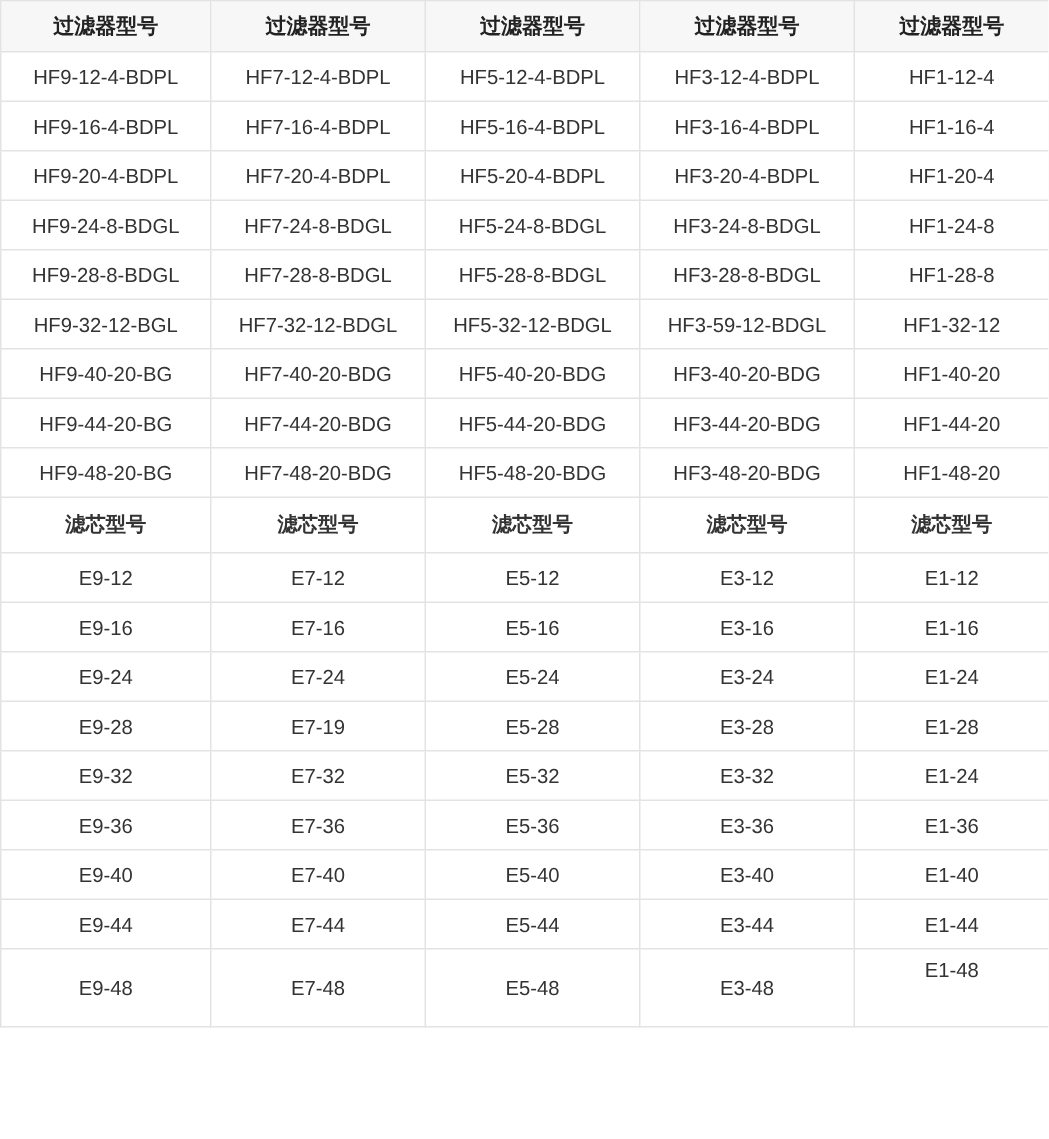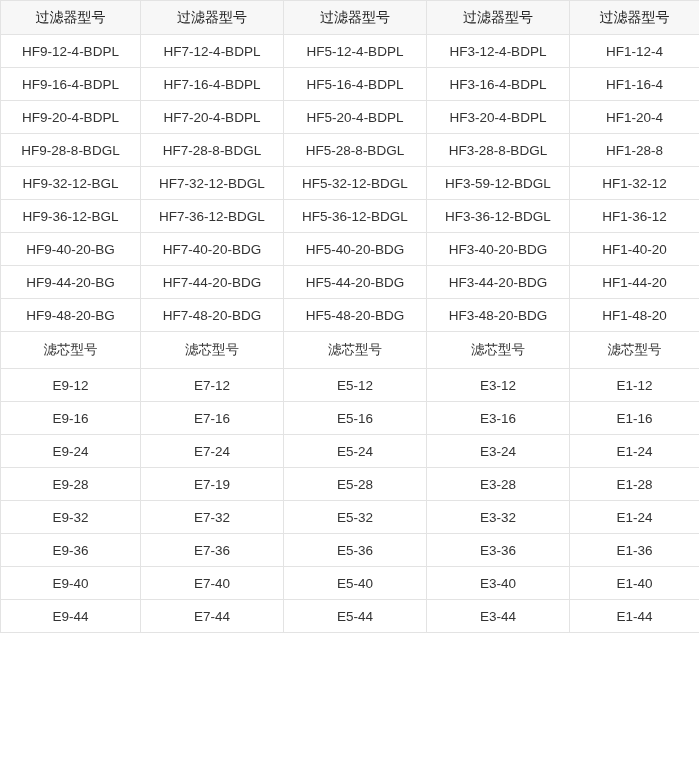--- a/index.html
+++ b/index.html
@@ -27,28 +27,28 @@
     vertical-align: middle;
     font-size: 13.5px;
     color: #333333;
     height: 33px;
     padding: 2px 2px;
     white-space: nowrap;
     overflow: hidden;
   }
   table.spec tr.header-row td {
     background: #f7f7f7;
-    font-weight: normal;
+    font-weight: bold;
     color: #222222;
     font-size: 14px;
     height: 34px;
   }
   table.spec tr.subheader-row td {
     background: #ffffff;
-    font-weight: normal;
+    font-weight: bold;
     color: #333333;
     font-size: 13.5px;
     height: 37px;
   }
   table.spec tr.tall-row td {
     height: 52px;
   }
   td.col0 { width: 140px; }
   td.col1 { width: 143px; }
   td.col2 { width: 143px; }
@@ -85,39 +85,39 @@
         <td class="col4">HF1-16-4</td>
       </tr>
       <tr>
         <td class="col0">HF9-20-4-BDPL</td>
         <td class="col1">HF7-20-4-BDPL</td>
         <td class="col2">HF5-20-4-BDPL</td>
         <td class="col3">HF3-20-4-BDPL</td>
         <td class="col4">HF1-20-4</td>
       </tr>
       <tr>
+        <td class="col0">HF9-24-8-BDGL</td>
+        <td class="col1">HF7-24-8-BDGL</td>
+        <td class="col2">HF5-24-8-BDGL</td>
+        <td class="col3">HF3-24-8-BDGL</td>
+        <td class="col4">HF1-24-8</td>
+      </tr>
+      <tr>
         <td class="col0">HF9-28-8-BDGL</td>
         <td class="col1">HF7-28-8-BDGL</td>
         <td class="col2">HF5-28-8-BDGL</td>
         <td class="col3">HF3-28-8-BDGL</td>
         <td class="col4">HF1-28-8</td>
       </tr>
       <tr>
         <td class="col0">HF9-32-12-BGL</td>
         <td class="col1">HF7-32-12-BDGL</td>
         <td class="col2">HF5-32-12-BDGL</td>
         <td class="col3">HF3-59-12-BDGL</td>
         <td class="col4">HF1-32-12</td>
-      </tr>
-      <tr>
-        <td class="col0">HF9-36-12-BGL</td>
-        <td class="col1">HF7-36-12-BDGL</td>
-        <td class="col2">HF5-36-12-BDGL</td>
-        <td class="col3">HF3-36-12-BDGL</td>
-        <td class="col4">HF1-36-12</td>
       </tr>
       <tr>
         <td class="col0">HF9-40-20-BG</td>
         <td class="col1">HF7-40-20-BDG</td>
         <td class="col2">HF5-40-20-BDG</td>
         <td class="col3">HF3-40-20-BDG</td>
         <td class="col4">HF1-40-20</td>
       </tr>
       <tr>
         <td class="col0">HF9-44-20-BG</td>
@@ -191,16 +191,23 @@
         <td class="col3">E3-40</td>
         <td class="col4">E1-40</td>
       </tr>
       <tr>
         <td class="col0">E9-44</td>
         <td class="col1">E7-44</td>
         <td class="col2">E5-44</td>
         <td class="col3">E3-44</td>
         <td class="col4">E1-44</td>
       </tr>
+      <tr class="tall-row">
+        <td class="col0">E9-48</td>
+        <td class="col1">E7-48</td>
+        <td class="col2">E5-48</td>
+        <td class="col3">E3-48</td>
+        <td class="col4" style="vertical-align: top; padding-top: 6px;">E1-48</td>
+      </tr>
 
     </tbody>
   </table>
 </div>
 
 </body></html>

